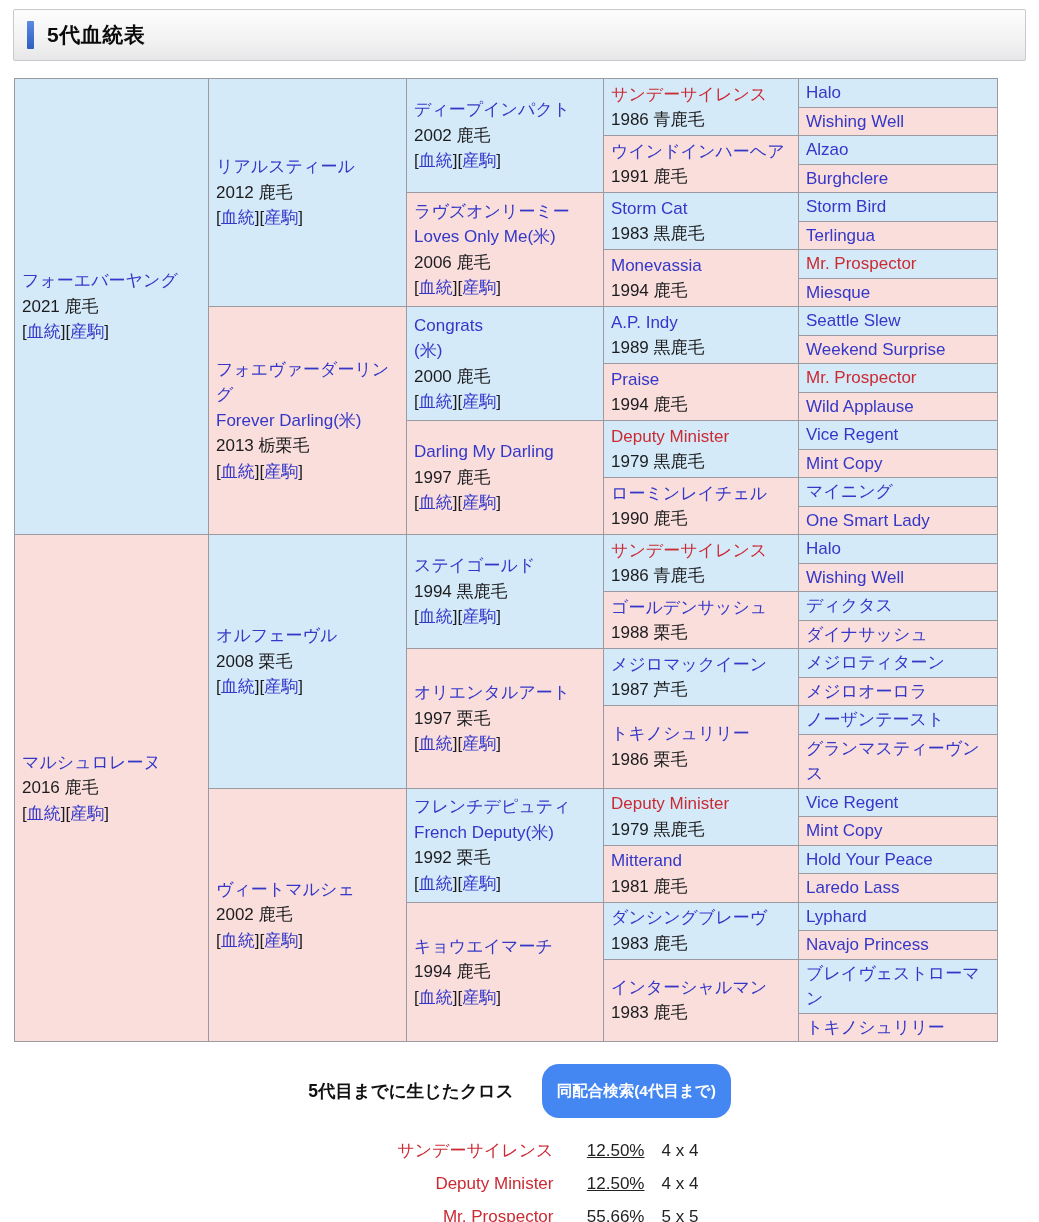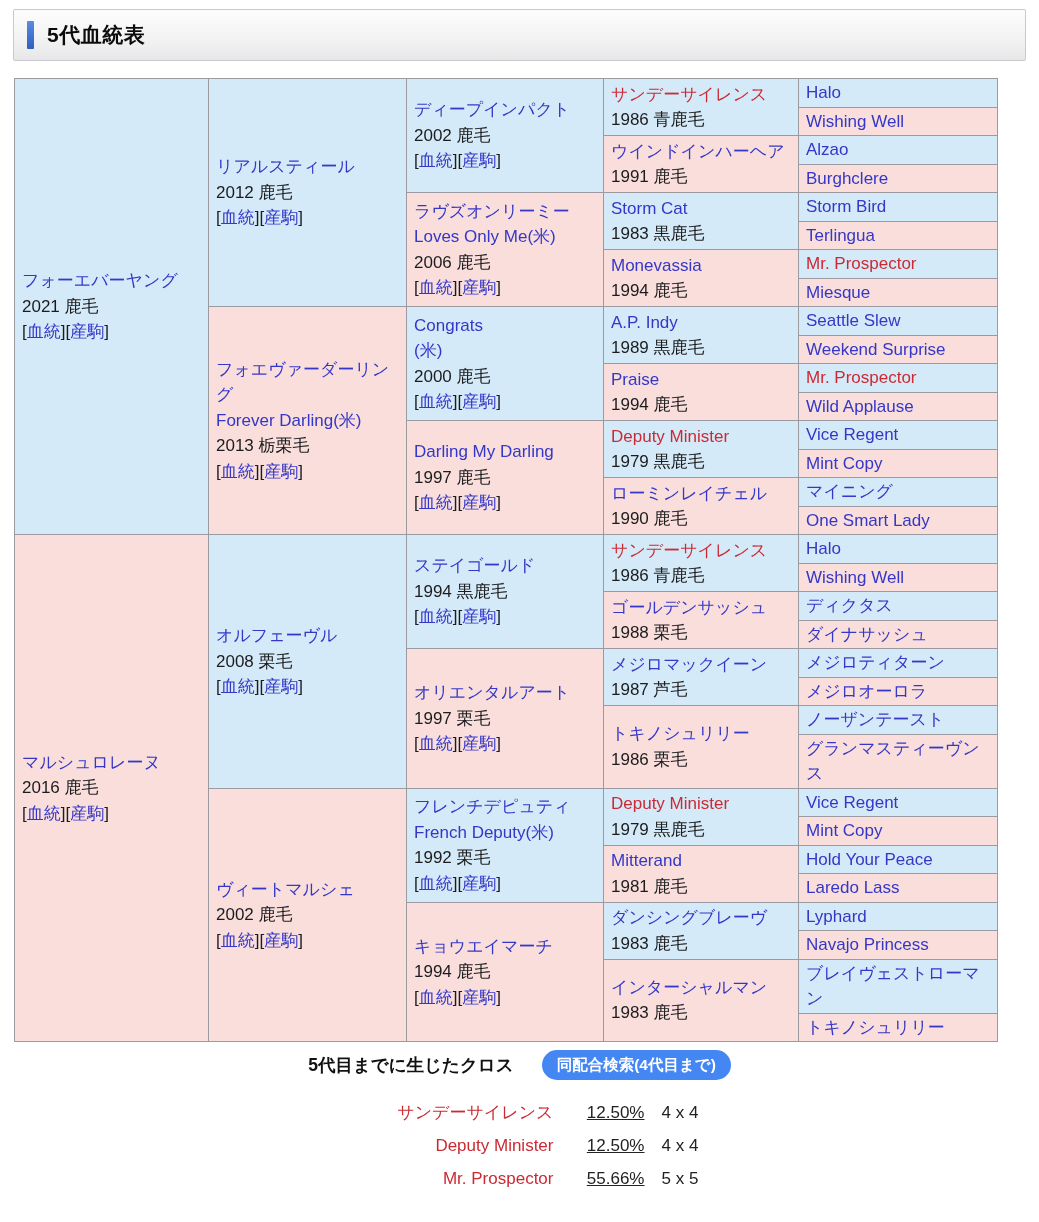--- a/index.html
+++ b/index.html
@@ -58,27 +58,27 @@
   a{text-decoration:none;cursor:pointer;}
   .horse-name{color:var(--link);display:inline-block;}
   .horse-name.red{color:var(--red);}
   .detail{color:var(--text);}
   .cell-links{color:var(--text);}
   .cell-links a{color:var(--link);margin-top:8px;}
 
   
   .cross-head{
     display:flex;justify-content:center;align-items:center;
-    gap:28px;margin-top:8px;
+    gap:28px;margin-top:22px;
   }
   .cross-title{font-size:17.5px;font-weight:bold;color:#111;}
   .search-btn{
     background:var(--button-bg);color:#fff;
     font-family:inherit;font-size:15.5px;font-weight:bold;
-    border:none;border-radius:17px;padding:7px 15px;line-height:1;
+    border:none;border-radius:17px;padding:19px 15px;line-height:1;
   }
   .cross-list{
     margin:24px auto 0;
     display:grid;
     grid-template-columns:232px 74px 56px;
     column-gap:17px;row-gap:16px;
     width:max-content;
     font-size:17px;line-height:1;
   }
   .cross-name{color:var(--red);text-align:right;}

